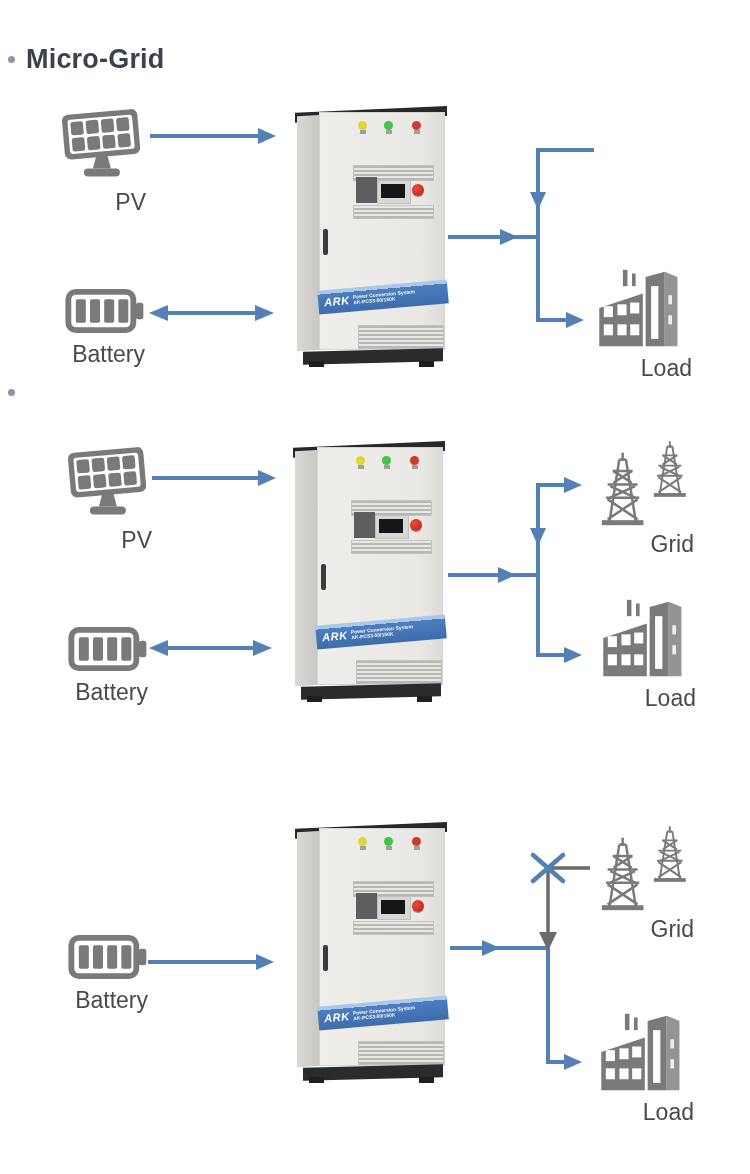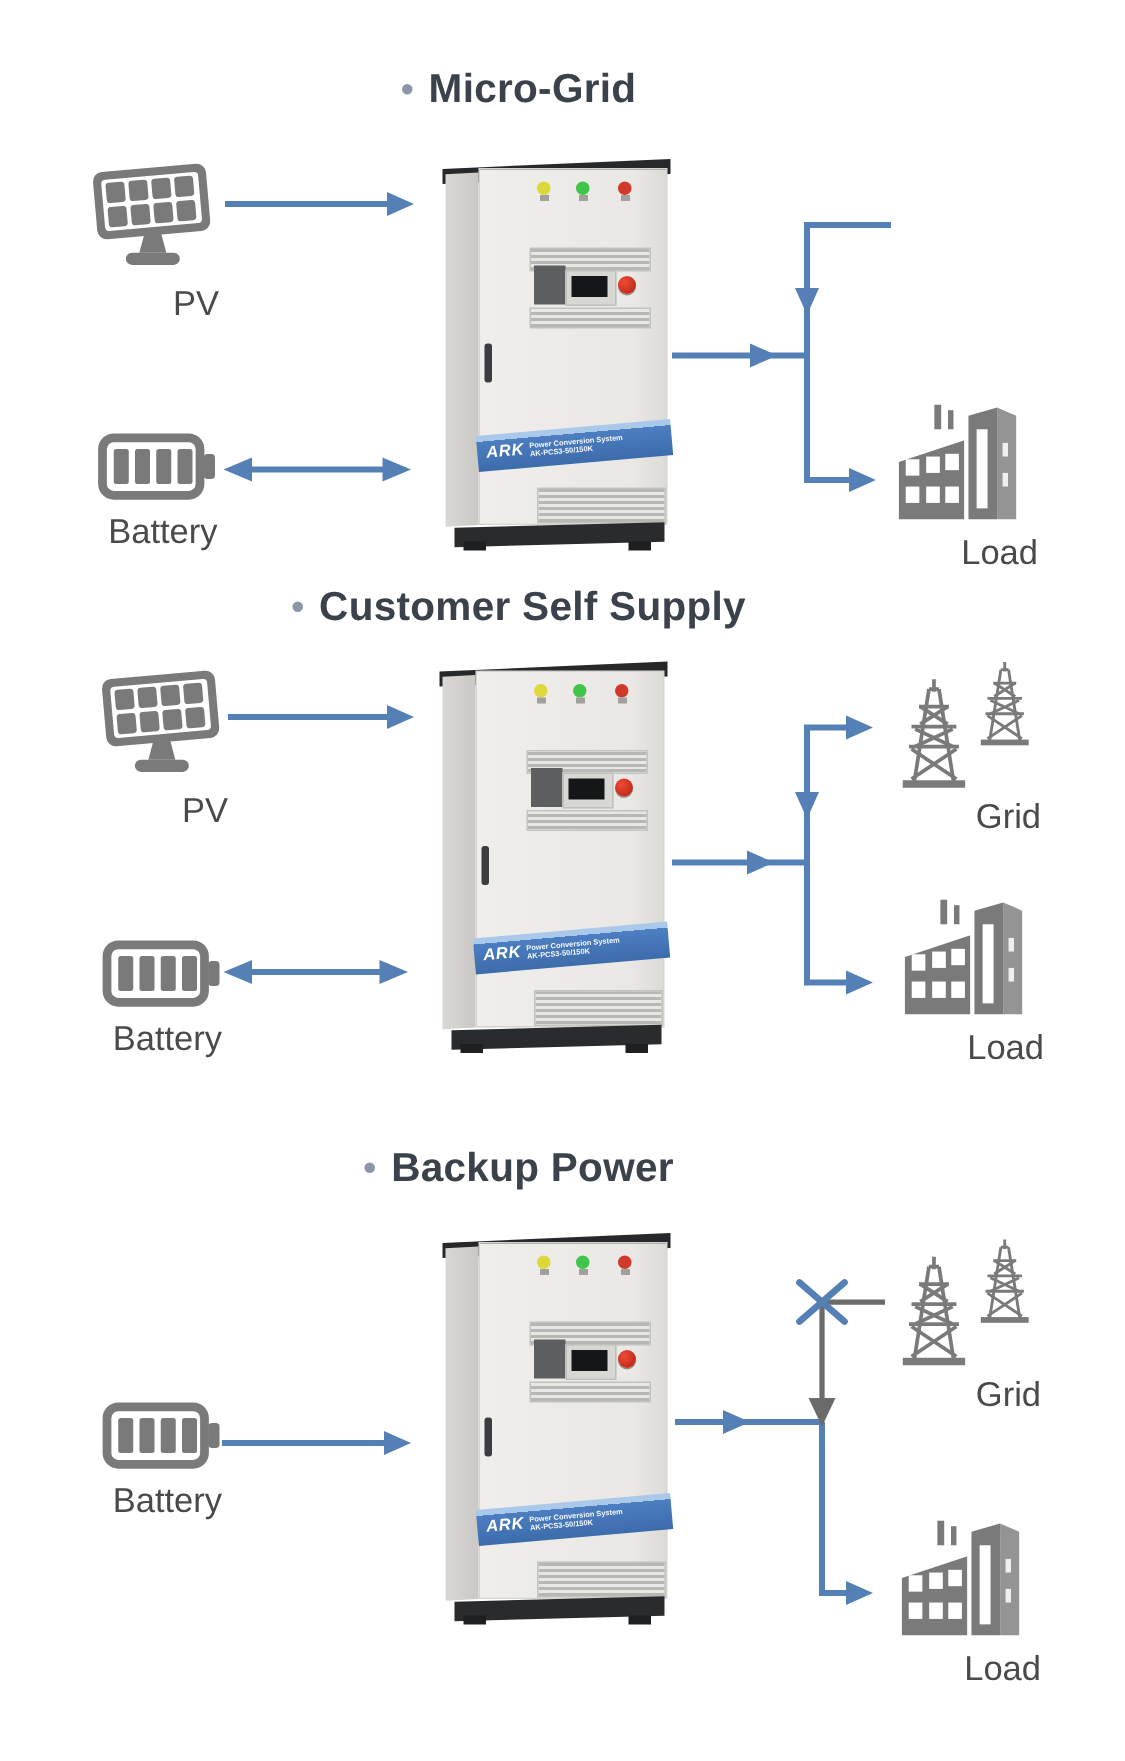--- a/index.html
+++ b/index.html
@@ -5,21 +5,21 @@
   html,body{margin:0;padding:0;background:#fff;}
   .canvas{position:relative;width:750px;height:1174px;background:#fff;overflow:hidden;
           font-family:"Liberation Sans",sans-serif;}
   .wires{position:absolute;left:0;top:0;width:750px;height:1174px;}
   .wl{stroke:var(--arrow-blue,#5580b5);stroke-width:4;fill:none;}
   .wh{fill:var(--arrow-blue,#5580b5);}
   .wx{stroke:var(--arrow-blue,#5580b5);stroke-width:4.5;stroke-linecap:round;}
   .gl{stroke:var(--line-gray,#6b6b6b);stroke-width:3.5;fill:none;}
   .gh{fill:var(--line-gray,#6b6b6b);}
 
-  .sec-title{position:absolute;left:18px;width:656px;display:flex;align-items:center;justify-content:center;
+  .sec-title{position:absolute;left:8px;width:656px;display:flex;align-items:center;
              gap:11px;font-weight:bold;font-size:27px;color:var(--title-color,#3c424b);letter-spacing:.2px;}
   .sec-title .bullet{width:7px;height:7px;border-radius:50%;background:var(--bullet-color,#8d96a8);flex:0 0 auto;}
 
   .node{position:absolute;display:flex;flex-direction:column;align-items:flex-end;color:var(--icon-gray,#7a7a7a);}
   .node .lbl{margin-top:5px;font-size:23px;color:var(--label-color,#4a4a4a);white-space:nowrap;}
   .node svg{display:block;}
 
   
   .cabinet{position:absolute;width:150px;height:267px;}
   .cab-top{position:absolute;left:0;top:4px;width:152px;height:10px;background:#26282a;
@@ -183,25 +183,20 @@
       <line class="wx" x1="563" y1="855" x2="533" y2="881"></line>
     </g>
   </svg>
 
   <div class="sec-title" style="top:44px">
     <span class="bullet"></span>
     <span>Micro-Grid</span>
   </div>
   <div class="sec-title" style="top:389px">
     <span class="bullet"></span>
-    <span>Customer Self Supply</span>
-  </div>
-  <div class="sec-title" style="top:763px">
-    <span class="bullet"></span>
-    <span>Backup Power</span>
   </div>
 
   <div class="node" style="left:50px;top:108px;width:96px">
     <svg style="width:90px;height:76px" viewBox="0 0 100 84">
         <use href="#icon-solar"></use>
       </svg>
     <div class="lbl">PV</div>
   </div>
   <div class="node" style="left:55px;top:286px;width:90px">
     <svg style="width:80px;height:50px" viewBox="0 0 96 60">

